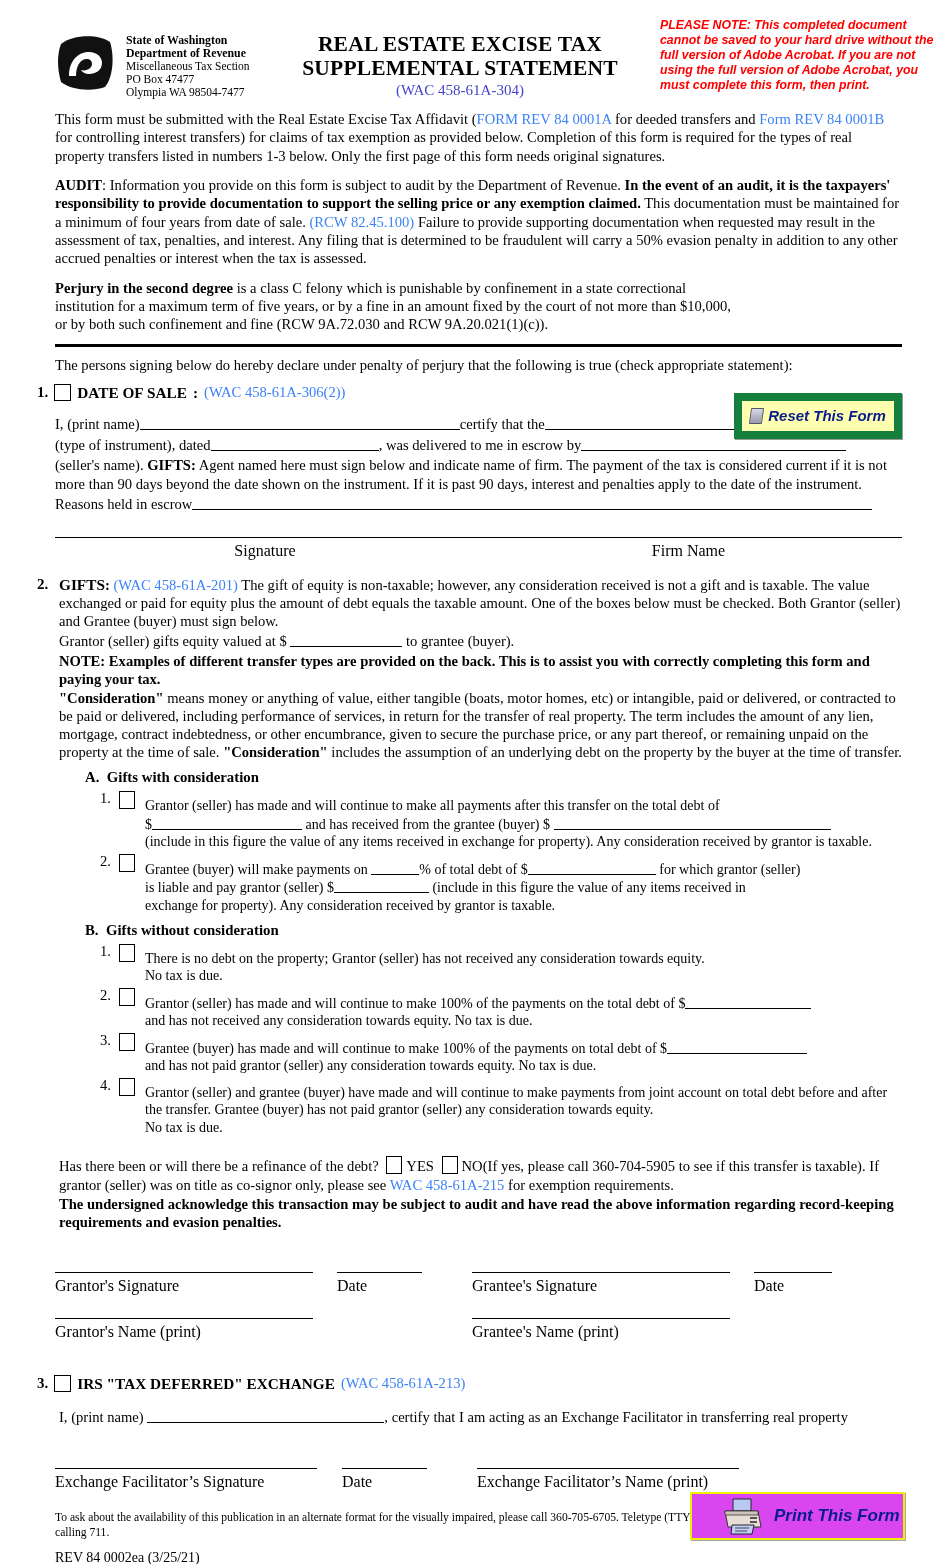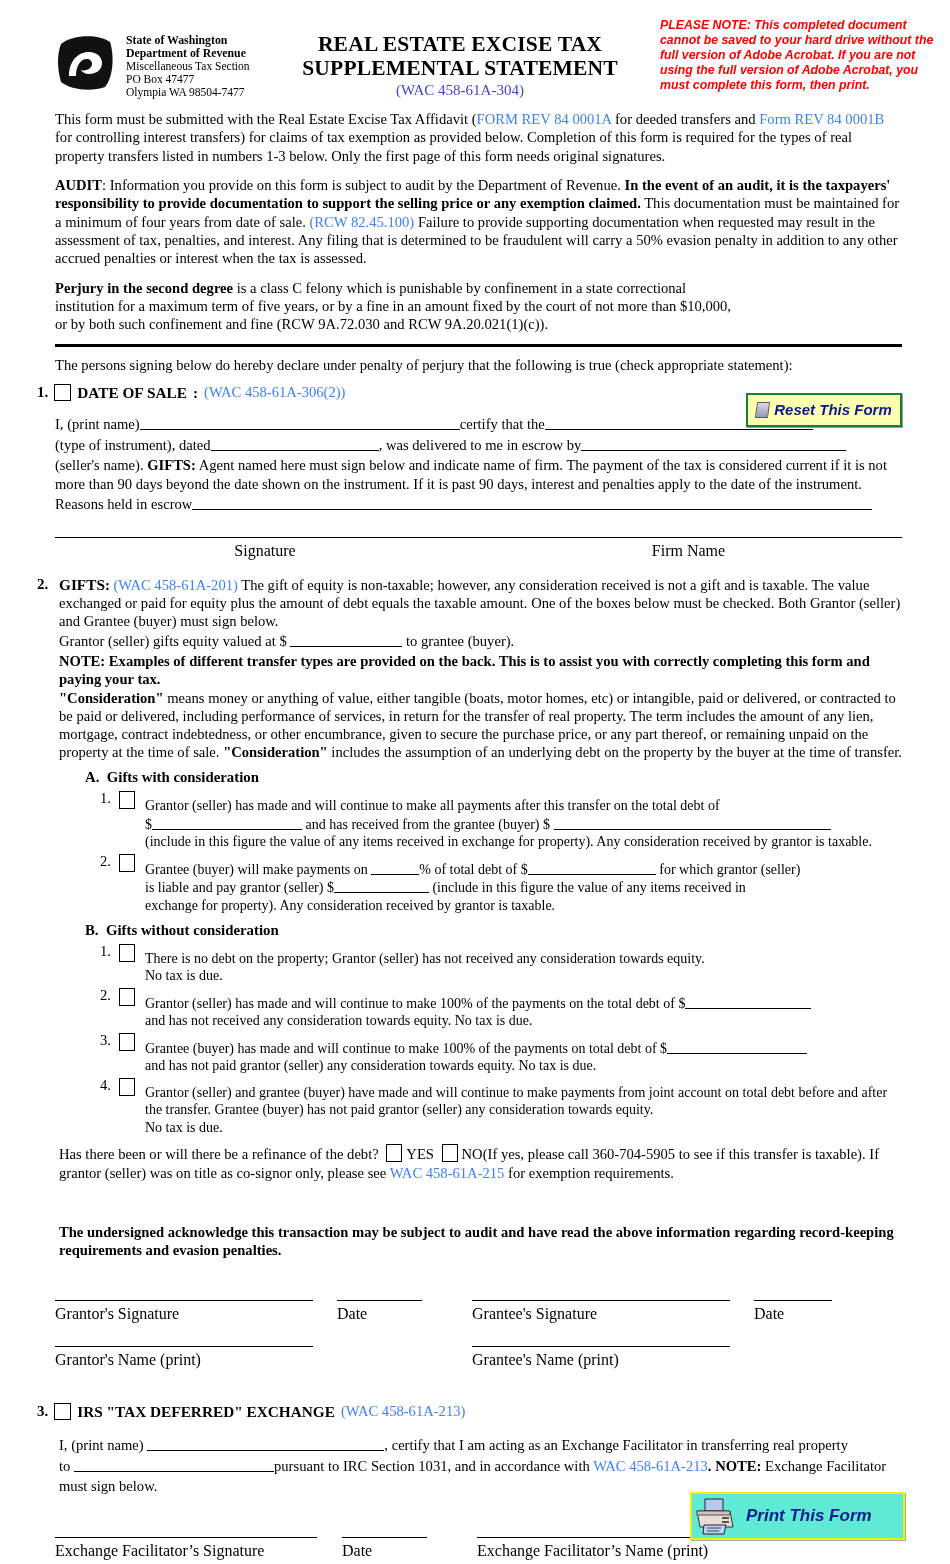--- a/index.html
+++ b/index.html
@@ -103,21 +103,21 @@
   .blue { color: #3b82f6; }
 
   
   .reset-btn {
     position: absolute;
     right: 0px;
     top: 283px;
     width: 152px;
     height: 30px;
     background: #ffffb0;
-    border: 2px solid #15803d;
+    border: 8px solid #15803d;
     box-shadow: 1px 1px 0 #999;
     display: flex;
     align-items: center;
     justify-content: center;
     gap: 5px;
     cursor: pointer;
   }
   .reset-btn .label {
     color: #0b1c8c;
     font-family: "Liberation Sans", sans-serif;
@@ -241,27 +241,27 @@
   .rev-id {
     font-size: 14px;
     margin-top: 9px;
   }
   .print-btn {
     position: absolute;
     left: 690px;
     top: 1482px;
     width: 215px;
     height: 48px;
-    background: #5eead4;
+    background: #d946ef;
     border: 2px solid #f0f000;
     box-shadow: 1px 1px 0 #aaa;
     display: flex;
     align-items: center;
     gap: 8px;
-    padding-left: 0;
+    padding-left: 28px;
     box-sizing: border-box;
     cursor: pointer;
   }
   .print-btn .label {
     color: #0b1c8c;
     font-family: "Liberation Sans", sans-serif;
     font-weight: bold;
     font-style: italic;
     font-size: 17px;
   }
@@ -431,27 +431,27 @@
         <div class="item">
           <div class="item-num">4.</div>
           <div class="item-box"><span class="cb-sm"></span></div>
           <div class="item-body">
             <div>Grantor (seller) and grantee (buyer) have made and will continue to make payments from joint account on total debt before and after the transfer. Grantee (buyer) has not paid grantor (seller) any consideration towards equity.</div>
             <div>No tax is due.</div>
           </div>
         </div>
       </div>
 
-      <div style="margin-left:4px; margin-top:8px; font-size:14.6px; line-height:1.3;">
+      <div style="margin-left:4px; margin-top:20px; font-size:14.6px; line-height:1.3;">
         <span>Has there been or will there be a refinance of the debt?</span>
         <span class="cb-sm" style="margin:0 4px;"></span><span>YES</span>
         <span class="cb-sm" style="margin:0 4px;"></span><span>NO</span><span>(If yes, please call 360-704-5905 to see if this transfer is taxable). If grantor (seller) was on title as co-signor only, please see </span><span class="blue">WAC 458-61A-215</span><span> for exemption requirements.</span>
       </div>
 
-      <div class="b" style="margin-left:4px; font-size:14.6px; line-height:1.25;margin-top:40px;">The undersigned acknowledge this transaction may be subject to audit and have read the above information regarding record-keeping requirements and evasion penalties.</div>
+      <div class="b" style="margin-left:4px; font-size:14.6px; line-height:1.25;">The undersigned acknowledge this transaction may be subject to audit and have read the above information regarding record-keeping requirements and evasion penalties.</div>
 
       <div class="sigrow" style="margin-top:40px;">
         <div class="sigcell" style="width:258px;">
           <div class="sigline"></div>
           <div class="siglabel">Grantor's Signature</div>
         </div>
         <div style="width:24px;"></div>
         <div class="sigcell" style="width:85px;">
           <div class="sigline"></div>
           <div class="siglabel">Date</div>
@@ -485,23 +485,20 @@
       <div class="sec-head" style="margin-left:-18px;">
         <span class="sec-num">3.</span>
         <span class="checkbox"></span>
         <span class="sec-title">IRS "TAX DEFERRED" EXCHANGE</span>
         <span class="blue" style="font-size:14.6px;">(WAC 458-61A-213)</span>
       </div>
 
       <div style="margin-top:14px; margin-left:4px;">
         <div style="font-size:14.6px; line-height:1.42;">
           <span>I, (print name)</span> <span class="fill" style="width:237px;"></span><span>, certify that I am acting as an Exchange Facilitator in transferring real property</span>
-        </div>
-        <div style="font-size:14.6px; line-height:1.42;">
-          <span>to</span> <span class="fill" style="width:200px;"></span><span>pursuant to IRC Section 1031, and in accordance with </span><span class="blue">WAC 458-61A-213</span><span class="b">. NOTE:</span><span> Exchange Facilitator must sign below.</span>
         </div>
       </div>
 
       <div class="sigrow" style="margin-top:40px;">
         <div class="sigcell" style="width:262px;">
           <div class="sigline"></div>
           <div class="siglabel">Exchange Facilitator’s Signature</div>
         </div>
         <div style="width:25px;"></div>
         <div class="sigcell" style="width:85px;">

